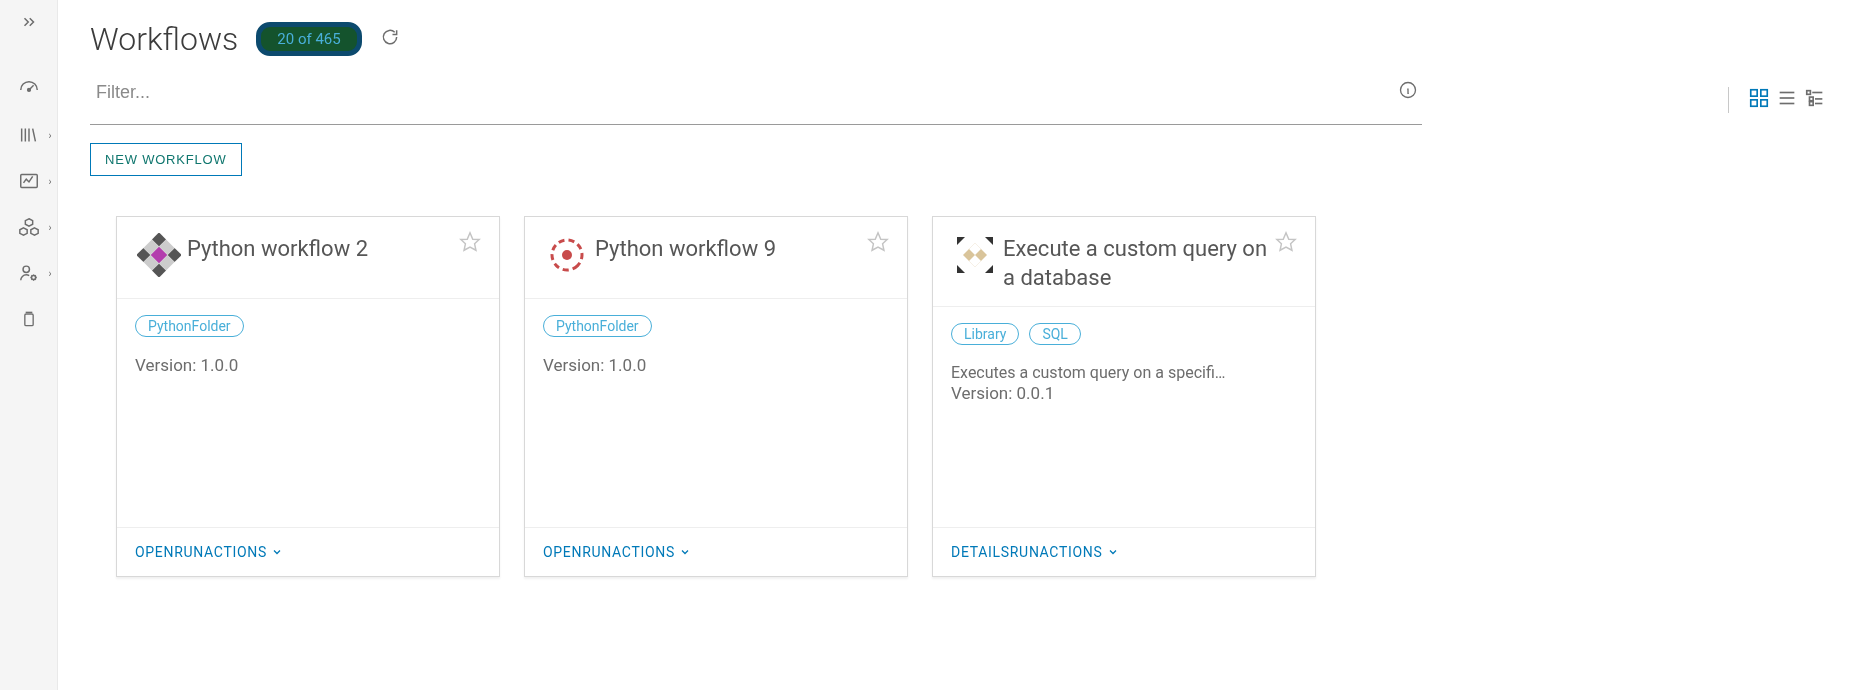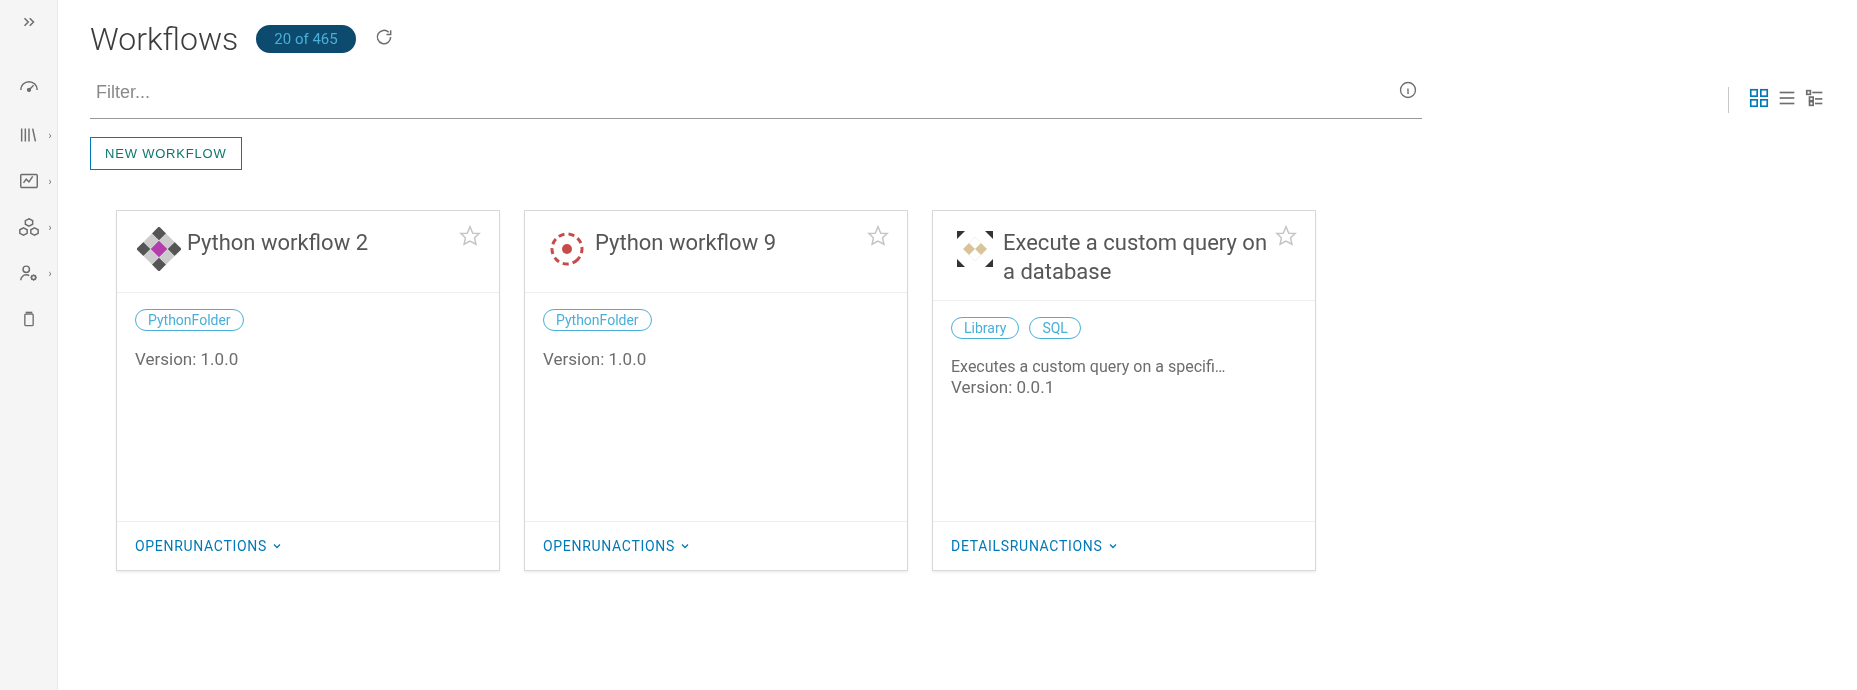--- a/index.html
+++ b/index.html
@@ -58,40 +58,40 @@
     align-items:center;
     gap:18px;
     margin-bottom:18px;
   }
   .page-title {
     font-size:32px;
     font-weight:300;
     color:#3c3c3c;
   }
   .count-badge {
-    border:2px solid #0c4a6e;
+    border:5px solid #0c4a6e;
     color:#49afd9;
-    background:#0c4a6e;
+    background:#14532d;
     border-radius:14px;
     padding:3px 16px;
     font-size:15px;
   }
   .refresh-icon { color:#6d6d6d; cursor:pointer; }
   .filter-row {
     display:flex;
     align-items:center;
     margin-bottom:18px;
     width: 1332px;
   }
   .filter-input-wrapper {
     flex:1;
     border-bottom:1px solid #9a9a9a;
     display:flex;
     align-items:center;
-    padding:4px 4px 14px 4px;
+    padding:4px 4px 20px 4px;
   }
   .filter-input {
     flex:1;
     border:none;
     outline:none;
     font-size:18px;
     color:#565656;
     background:transparent;
   }
   .filter-input::placeholder { color:#8a8a8a; }

